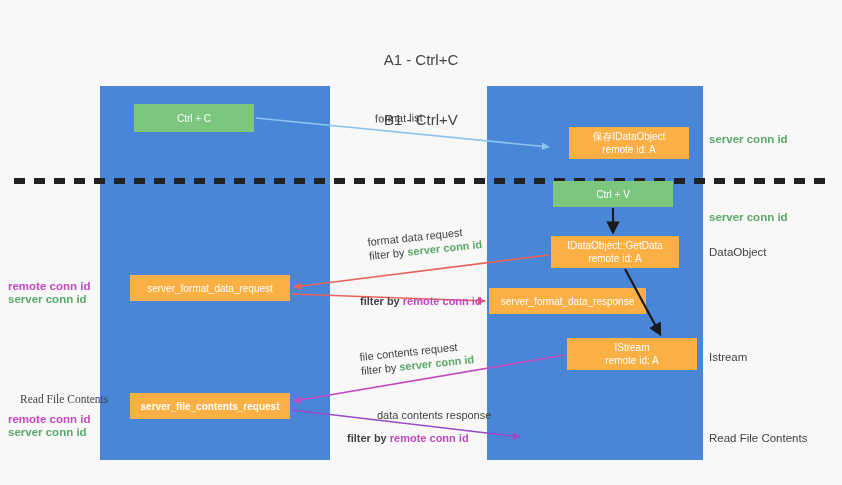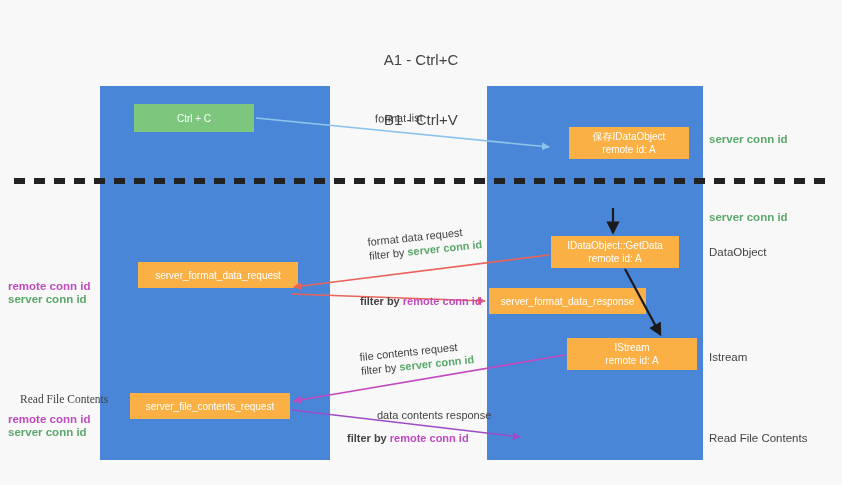--- a/index.html
+++ b/index.html
@@ -118,32 +118,33 @@
     <svg width="842" height="6">
       <line x1="14" y1="3" x2="828" y2="3" stroke="#222222" stroke-width="6" stroke-dasharray="11 9" stroke-linecap="butt"></line>
     </svg>
   </div>
 
   <div class="abs box box-green" style="left:134px; top:104px; width:120px; height:28px;">Ctrl + C</div>
 
   <div class="abs box box-orange" style="left:553px; top:127px; width:120px; height:32px;margin-left:16px;">保存IDataObject
 remote id: A</div>
 
+  <div class="abs box box-green" style="left:553px; top:181px; width:120px; height:26px;">Ctrl + V</div>
 
   <div class="abs box box-orange" style="left:551px; top:236px; width:128px; height:32px;">IDataObject::GetData
 remote id: A</div>
 
   <div class="abs box box-orange" style="left:567px; top:338px; width:130px; height:32px;">IStream
 remote id: A</div>
 
-  <div class="abs box box-orange" style="left:130px; top:262px; width:160px; height:26px;margin-left:8px;">server_format_data_request</div>
+  <div class="abs box box-orange" style="left:130px; top:275px; width:160px; height:26px;">server_format_data_request</div>
 
   <div class="abs box box-orange" style="left:489px; top:288px; width:157px; height:26px;">server_format_data_response</div>
 
-  <div class="abs box box-orange" style="left:130px; top:393px; width:160px; height:26px;">server_file_contents_request</div>
+  <div class="abs box box-orange" style="left:130px; top:393px; width:160px; height:26px;font-weight:bold;">server_file_contents_request</div>
 
 
   <svg class="overlay">
     <defs>
       <marker id="ar-lightblue" viewBox="0 0 10 10" refX="9" refY="5" markerWidth="5" markerHeight="5" orient="auto-start-reverse">
         <path d="M 0 0 L 10 5 L 0 10 z" fill="#8ec4ec"></path>
       </marker>
       <marker id="ar-red" viewBox="0 0 10 10" refX="9" refY="5" markerWidth="5" markerHeight="5" orient="auto-start-reverse">
         <path d="M 0 0 L 10 5 L 0 10 z" fill="#e8645a"></path>
       </marker>

